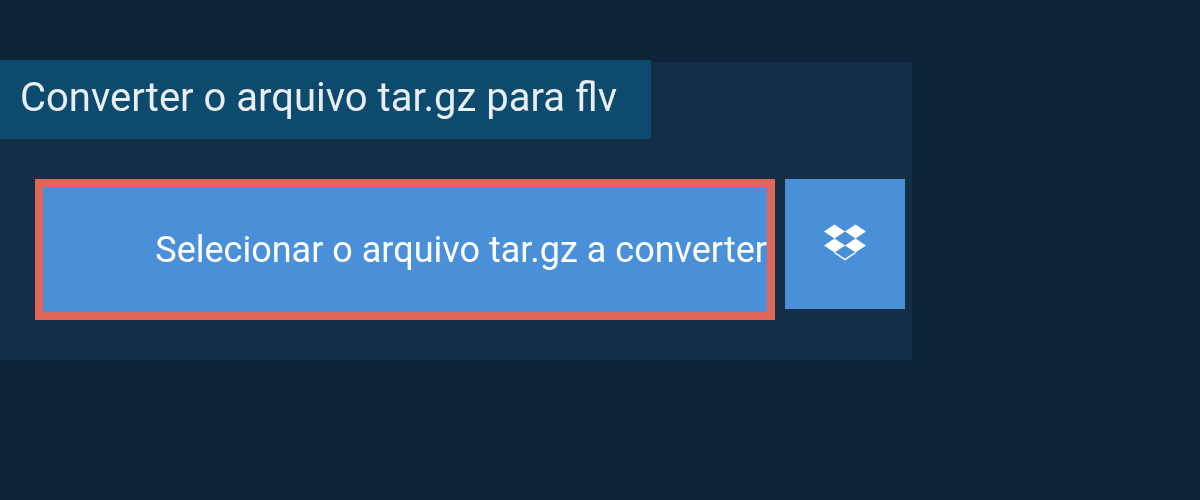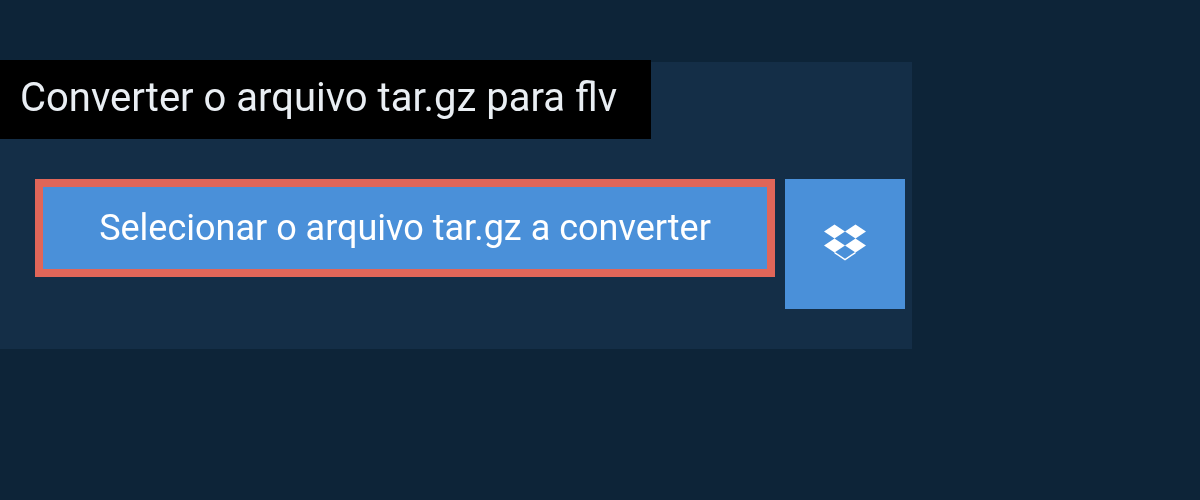--- a/index.html
+++ b/index.html
@@ -12,42 +12,42 @@
   }
   .panel {
     background: #142e47;
     width: 912px;
     margin-top: 62px;
     margin-left: 0;
     padding-bottom: 40px;
   }
   .title-wrap {
     display: inline-block;
-    background: #000000;
+    background: #0c4a6e;
     padding: 14px 34px 18px 20px;
     margin-top: -2px;
   }
   .title {
     color: #e9eef3;
     font-size: 40px;
     font-weight: 400;
   }
   .button-row {
     display: flex;
     margin-left: 35px;
     margin-top: 40px;
   }
   .select-button {
     background: #4a90d9;
     border: 8px solid #e06659;
-    height: 98px;
+    height: 141px;
     width: 740px;
     display: flex;
     align-items: center;
-    justify-content: center;
+    justify-content: flex-end;
     cursor: pointer;
   }
   .select-button-label {
     color: #ffffff;
     font-size: 36px;
     font-weight: 400;
   }
   .dropbox-button {
     background: #4a90d9;
     height: 130px;

